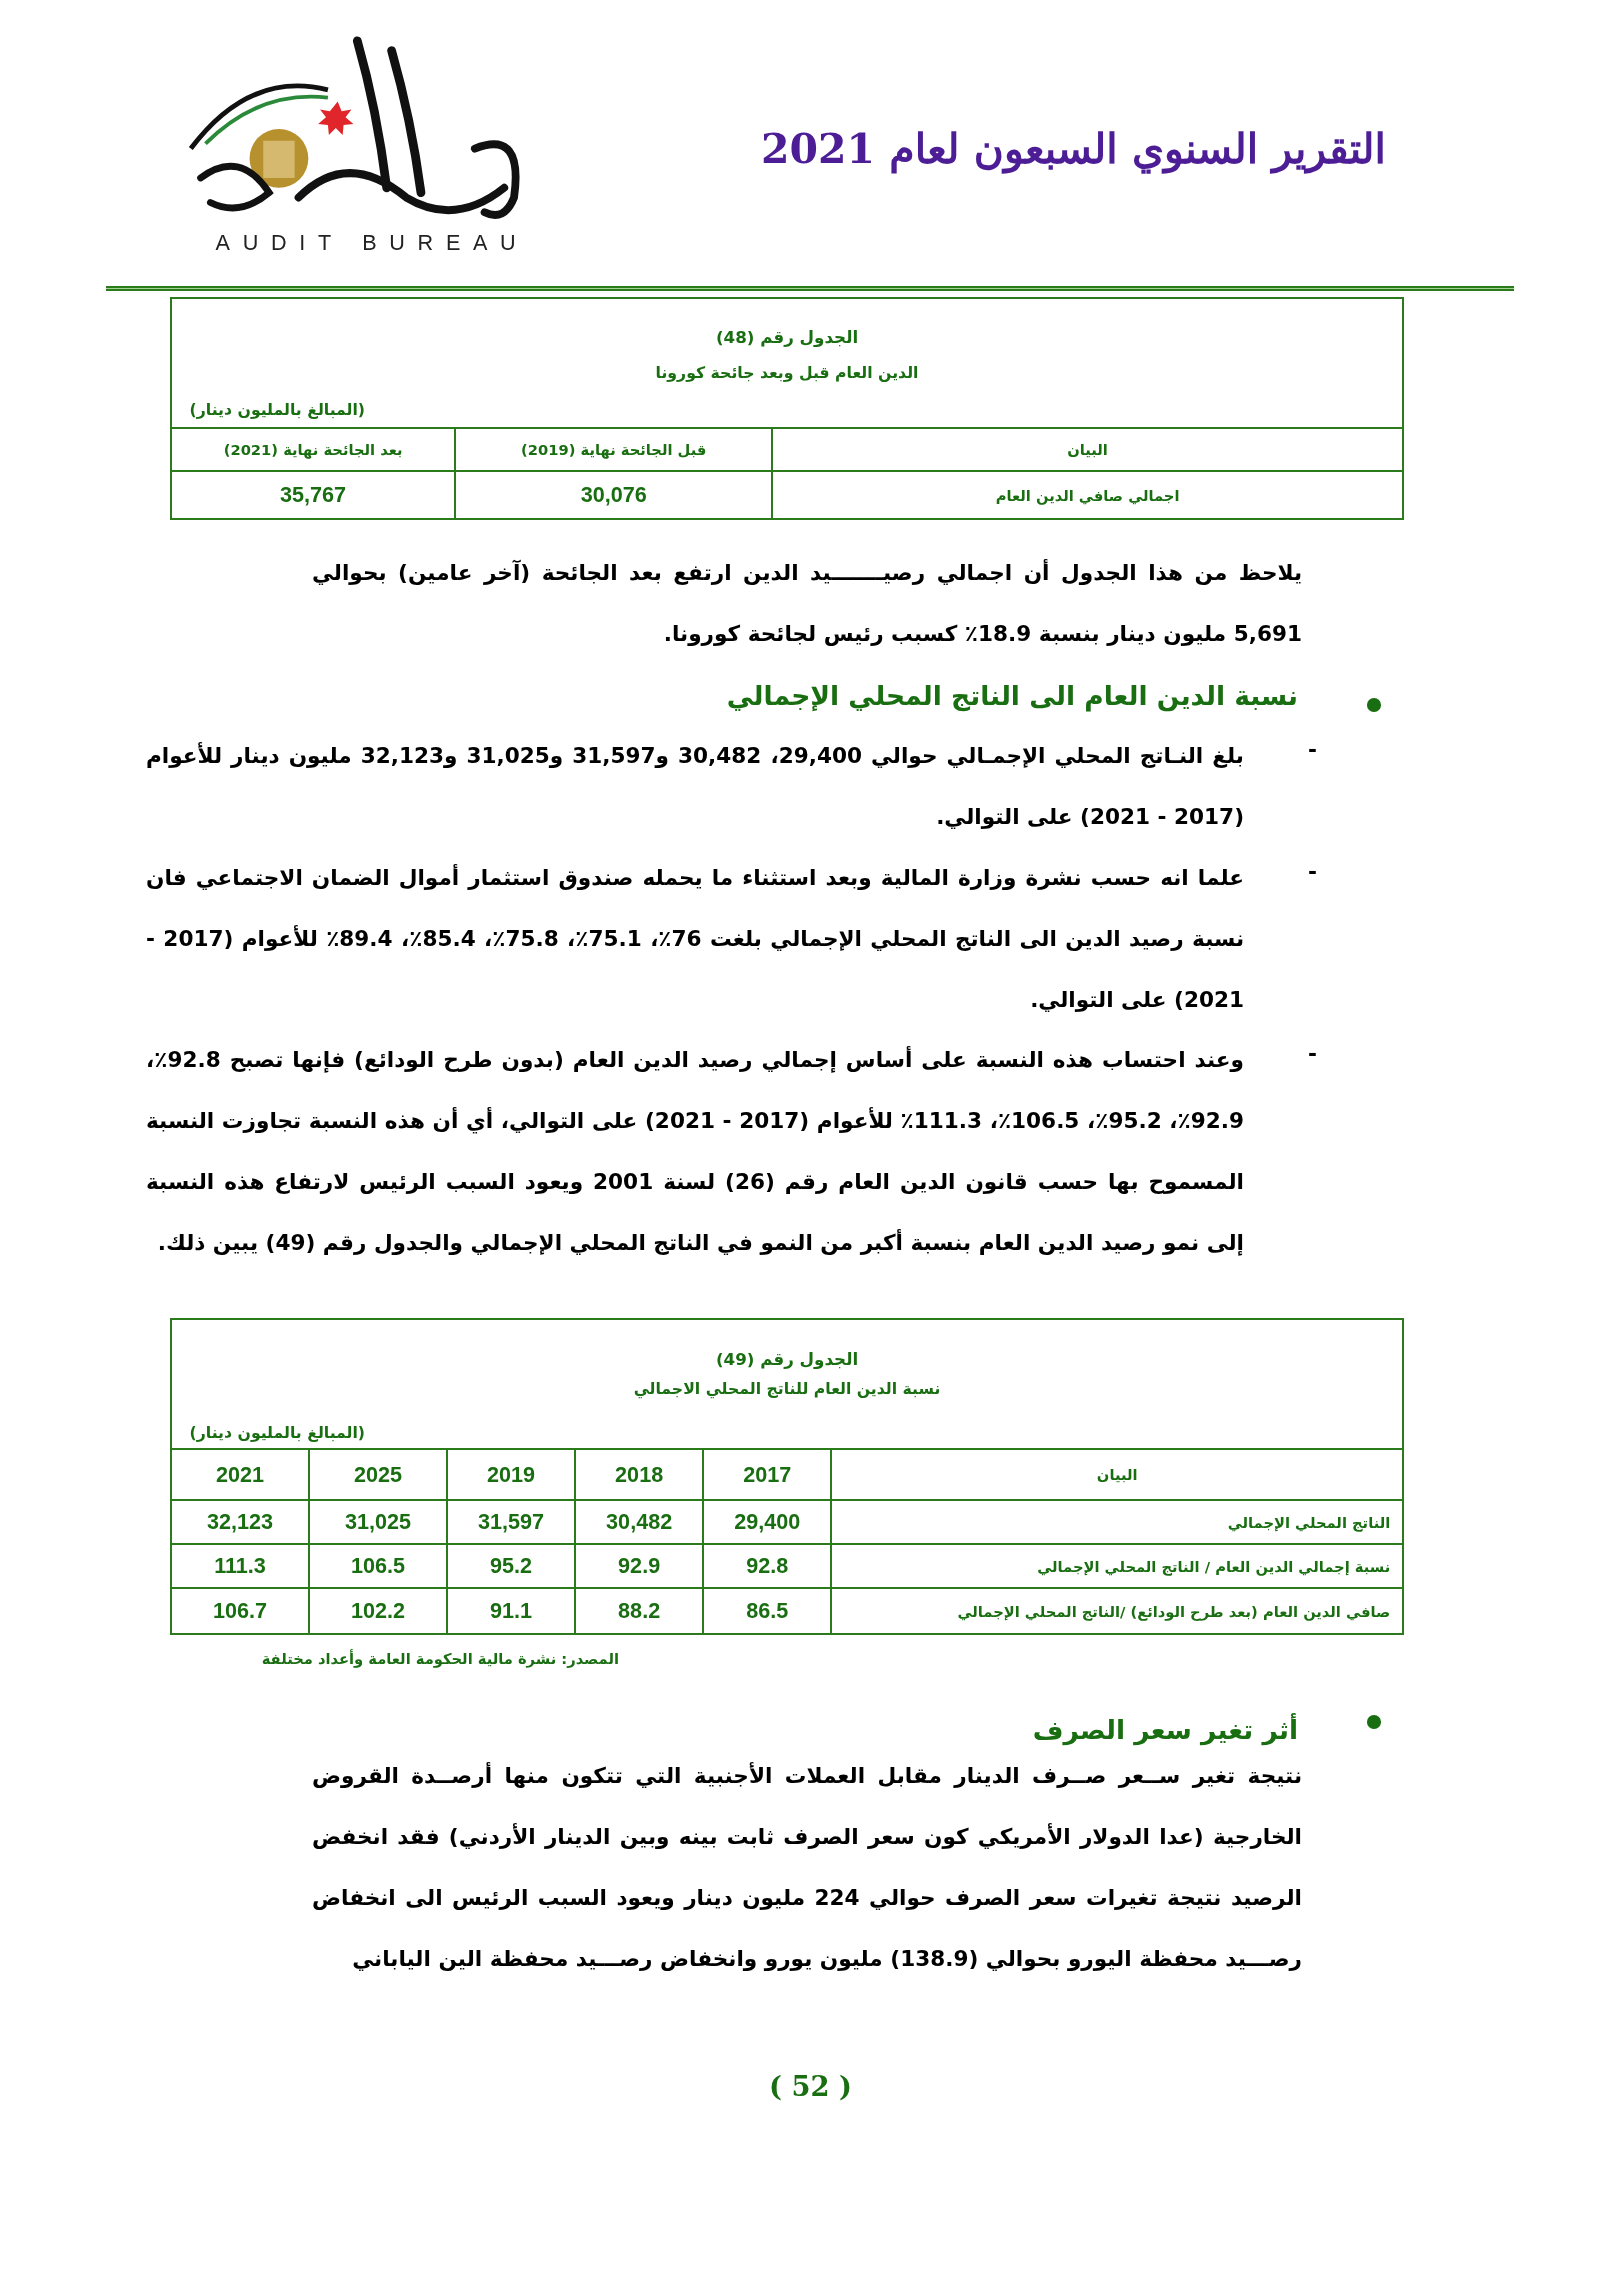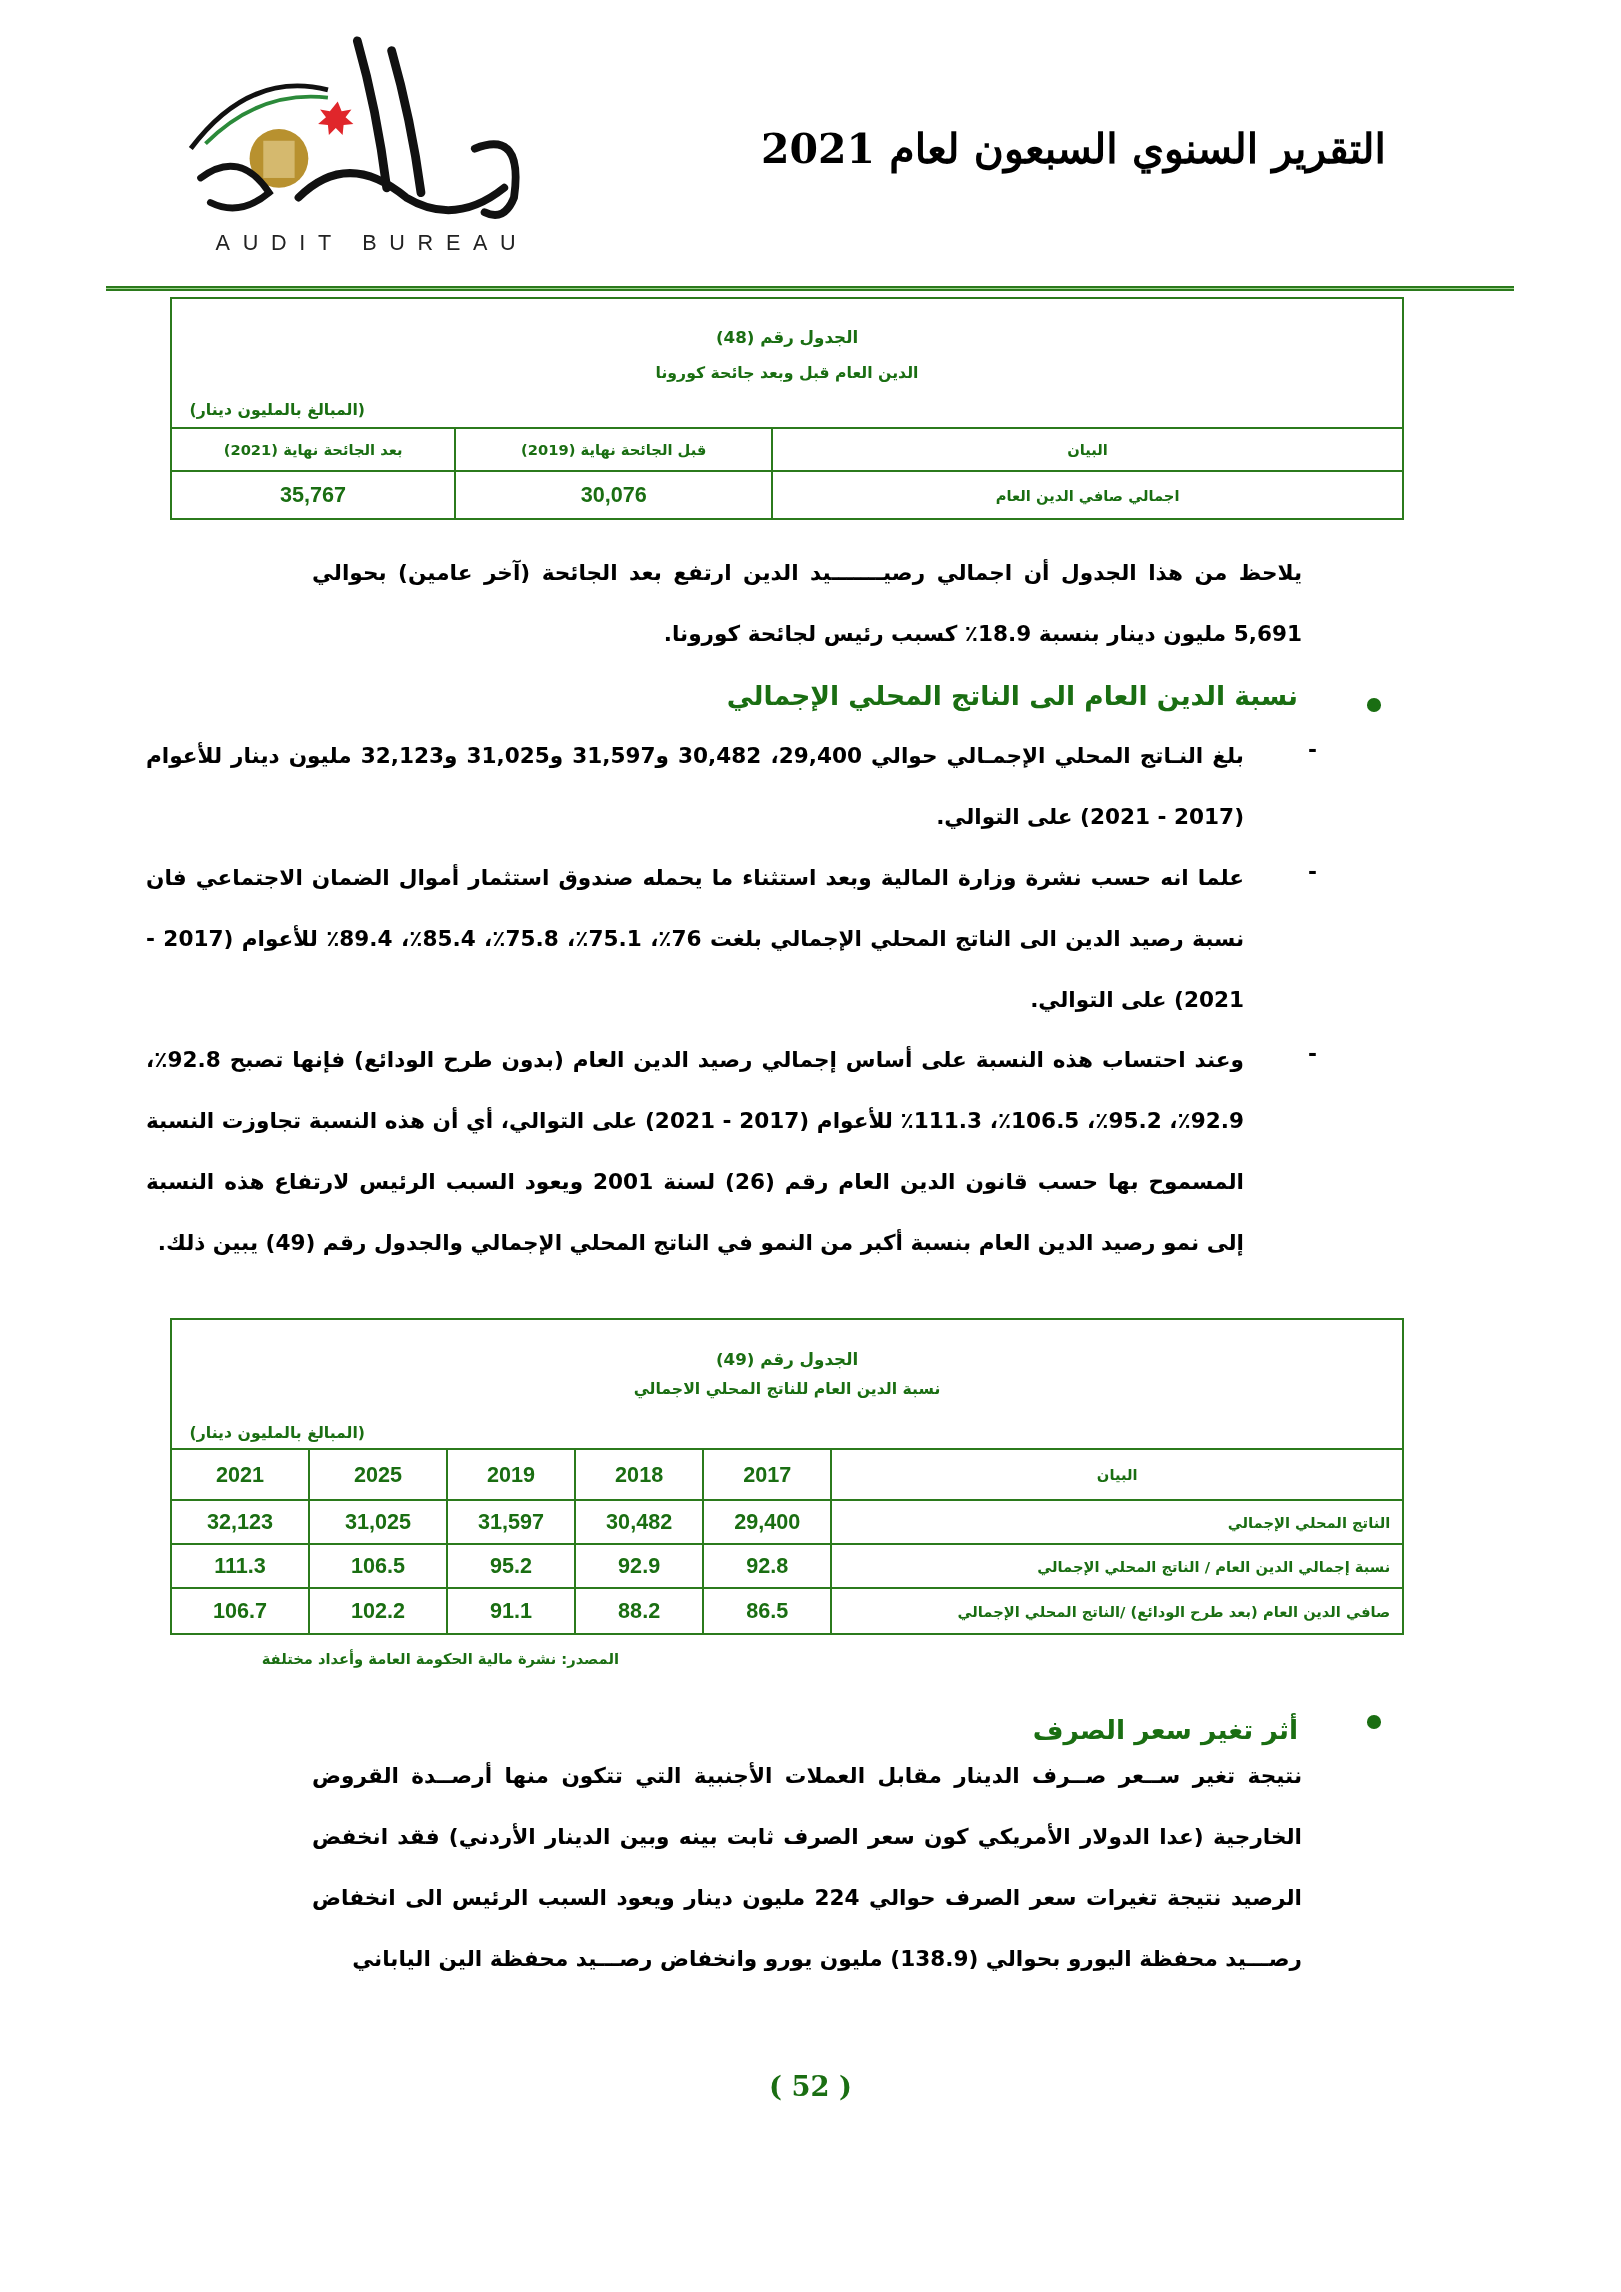--- a/index.html
+++ b/index.html
@@ -6,21 +6,21 @@
   body { width: 1621px; height: 2293px; position: relative; overflow: hidden;
          font-family: "DejaVu Sans", sans-serif; color: #000; }
   .abs { position: absolute; }
 
   
   .logo { left: 181px; top: 31px; width: 382px; height: 225px; }
   .logo-caption { position: absolute; left: 0; bottom: 0; width: 100%; text-align: center;
                   font-family: "Liberation Sans", sans-serif; font-size: 21.6px; letter-spacing: 12.7px;
                   color: #222; direction: ltr; }
   .report-title { right: 235px; top: 125px; font-family: "DejaVu Serif", serif; font-weight: bold;
-                  font-size: 41px; color: #000000; white-space: nowrap; direction: rtl; }
+                  font-size: 41px; color: #4c1d95; white-space: nowrap; direction: rtl; }
   .header-rule { left: 106px; top: 286px; width: 1408px; height: 4.9px;
                  border-top: 2px solid #2b7a1c; border-bottom: 2px solid #2b7a1c; background: #9fd38f; box-sizing: border-box; }
 
   
   table.tbl { position: absolute; border-collapse: collapse; direction: rtl;
               font-family: "DejaVu Sans", sans-serif; color: #1a6e12; font-weight: bold; }
   table.tbl td, table.tbl th { border: 2px solid #2b7a1c; padding: 0; font-weight: bold; }
   .cap-cell { position: relative; }
   .cap-num { text-align: center; font-size: 16.7px; }
   .cap-title { text-align: center; font-size: 15.7px; }

